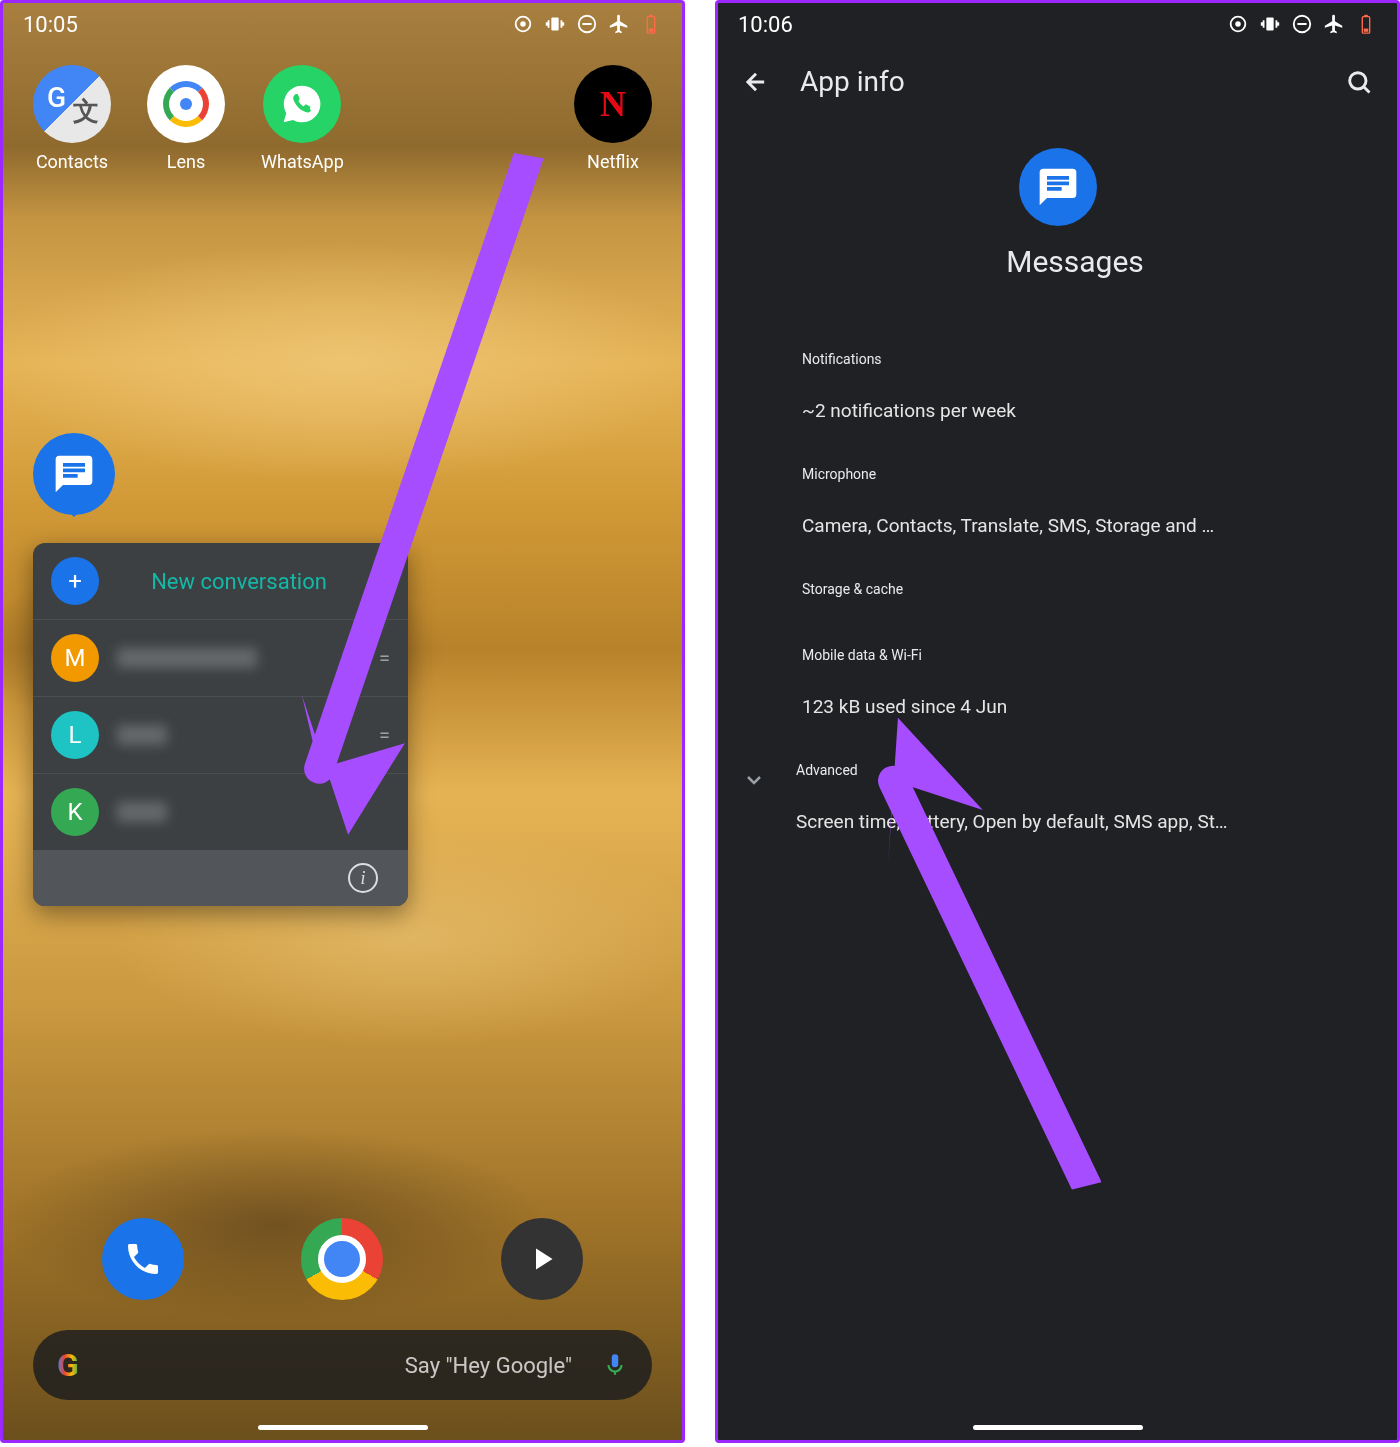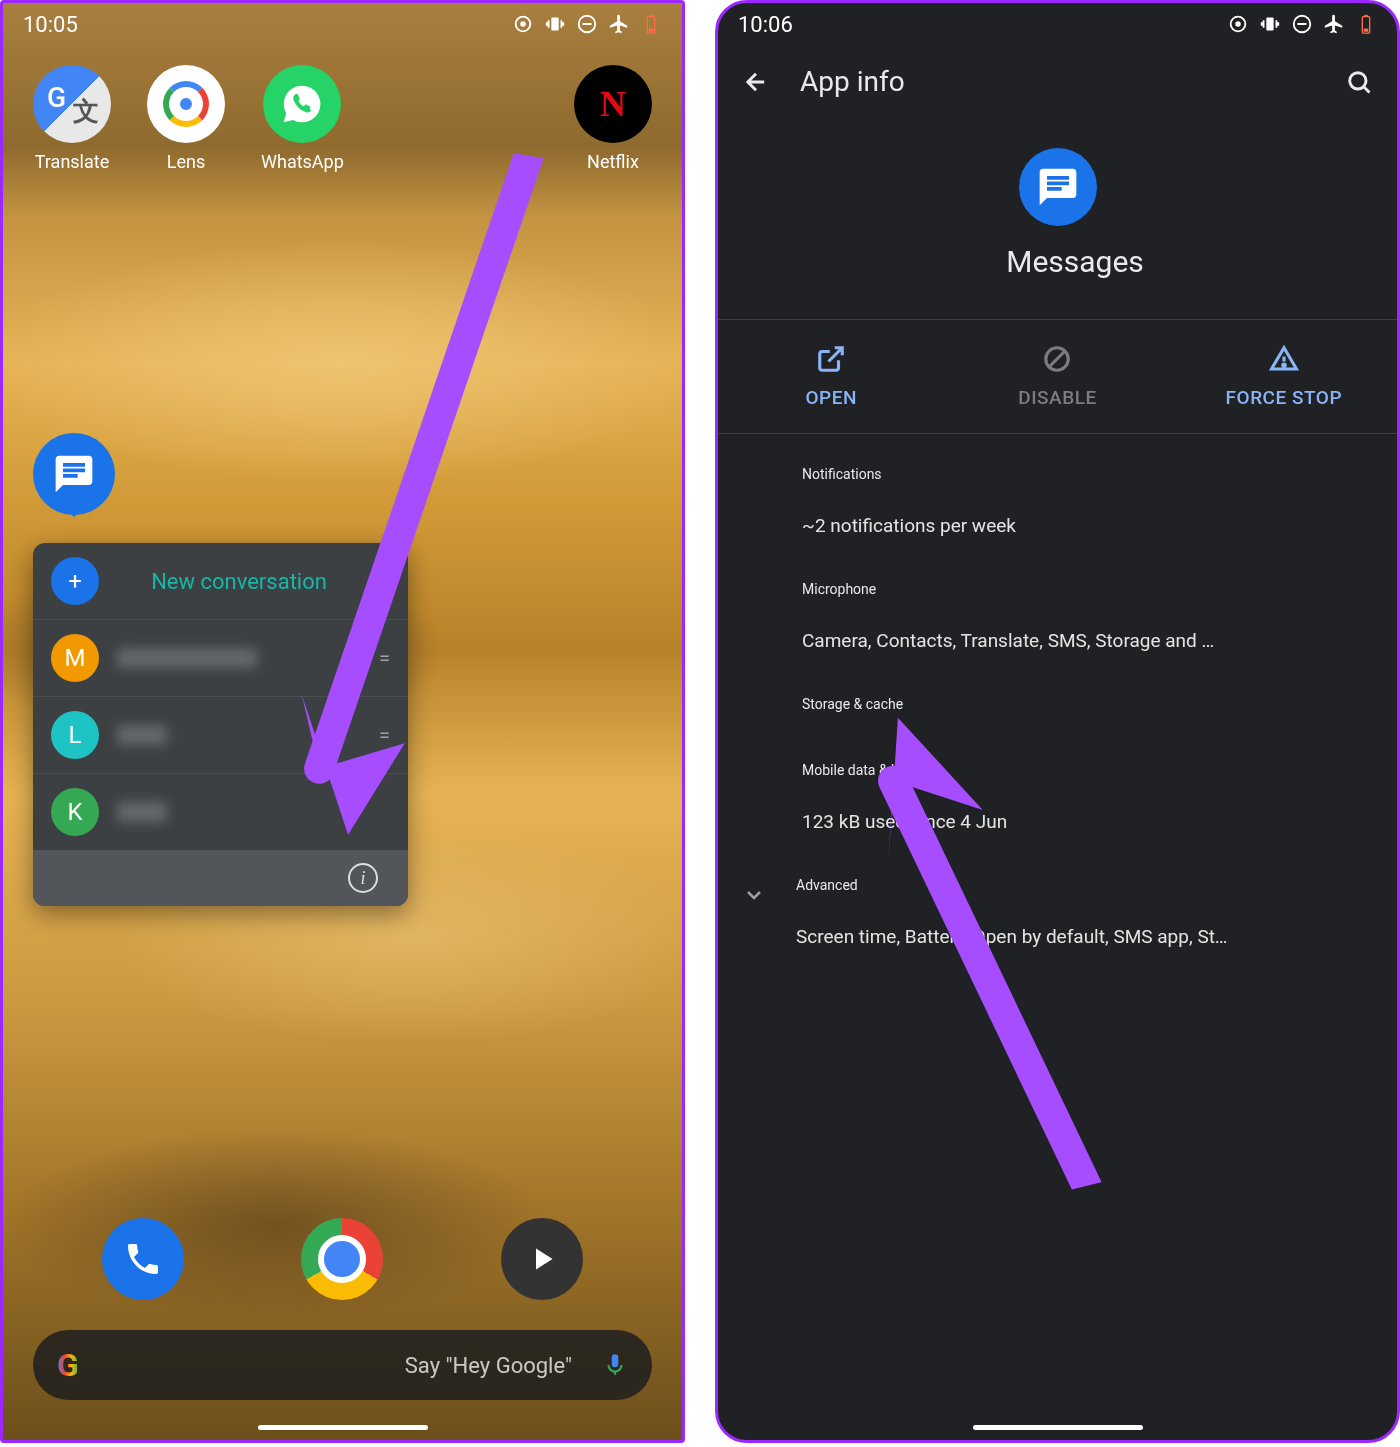--- a/index.html
+++ b/index.html
@@ -76,21 +76,21 @@
   .nav-pill { position: absolute; bottom: 10px; left: 50%; transform: translateX(-50%); width: 170px; height: 5px; background: #fff; border-radius: 3px; z-index: 5; }
   
   
   .arrow { position: absolute; z-index: 20; pointer-events: none; }
   .arrow-left { left: 330px; top: 140px; transform: rotate(10deg); }
   .arrow-svg-left { width: 180px; height: 760px; }
   .arrow-right { left: 180px; top: 700px; transform: rotate(-14deg); }
   .arrow-svg-right { width: 180px; height: 500px; }
   
   
-  .phone-right { background: #202124; color: #e8eaed; border-radius: 32px; }
+  .phone-right { background: #202124; color: #e8eaed; }
   .header { display: flex; align-items: center; gap: 30px; padding: 20px 24px 30px; }
   .back-arrow { color: #e8eaed; }
   .header-title { font-size: 28px; font-weight: 400; flex: 1; }
   .search-btn { color: #e8eaed; }
   
   .app-hero { text-align: center; padding: 20px 0 40px; }
   .app-hero .circle { width: 78px; height: 78px; margin: 0 auto 18px; }
   .app-hero .name { font-size: 30px; padding-left: 35px; }
   
   .action-row { display: flex; border-top: 1px solid #3c4043; border-bottom: 1px solid #3c4043; }
@@ -138,21 +138,21 @@
             <rect x="8" y="4" width="8" height="18" rx="1" fill="none" stroke="#ff6b4a" stroke-width="1.5"></rect>
             <rect x="10" y="2" width="4" height="2" fill="#ff6b4a"></rect>
             <rect x="9.5" y="17" width="5" height="3.5" fill="#ff6b4a"></rect>
           </svg>
       </div>
     </div>
 
     <div class="app-row">
       <div class="app-icon">
         <div class="circle ic-translate"></div>
-        <span class="label">Translate</span>
+        <span class="label">Contacts</span>
       </div>
       <div class="app-icon">
         <div class="circle ic-lens">
             <div class="ic-lens-inner"></div>
           </div>
         <span class="label">Lens</span>
       </div>
       <div class="app-icon">
         <div class="circle ic-whatsapp">
           <svg width="44" height="44" viewBox="0 0 24 24" fill="#fff">
@@ -273,43 +273,20 @@
 
     <div class="app-hero">
       <div class="circle ic-messages" style="border-radius:50%;display:flex;align-items:center;justify-content:center;">
         <svg width="40" height="40" viewBox="0 0 24 24" fill="#fff">
             <path d="M20 2H4a2 2 0 0 0-2 2v18l4-4h14a2 2 0 0 0 2-2V4a2 2 0 0 0-2-2zM6 9h12v2H6zm8 5H6v-2h8zm4-6H6V6h12z"></path>
           </svg>
       </div>
       <div class="name">Messages</div>
     </div>
 
-    <div class="action-row">
-      <div class="action blue">
-        <svg viewBox="0 0 24 24" fill="none" stroke="currentColor" stroke-width="2.5">
-            <path d="M18 13v6a2 2 0 0 1-2 2H5a2 2 0 0 1-2-2V8a2 2 0 0 1 2-2h6M15 3h6v6M10 14L21 3"></path>
-          </svg>
-        <span class="lbl">OPEN</span>
-      </div>
-      <div class="action grey">
-        <svg viewBox="0 0 24 24" fill="none" stroke="currentColor" stroke-width="2.5">
-            <circle cx="12" cy="12" r="9"></circle>
-            <line x1="5" y1="19" x2="19" y2="5"></line>
-          </svg>
-        <span class="lbl">DISABLE</span>
-      </div>
-      <div class="action blue">
-        <svg viewBox="0 0 24 24" fill="none" stroke="currentColor" stroke-width="2.5">
-            <path d="M12 3L2 20h20L12 3z"></path>
-            <line x1="12" y1="10" x2="12" y2="14"></line>
-            <circle cx="12" cy="17" r="1" fill="currentColor"></circle>
-          </svg>
-        <span class="lbl">FORCE STOP</span>
-      </div>
-    </div>
 
     <div class="settings-list">
       <div class="setting-item">
         <div class="title">Notifications</div>
         <div class="sub">~2 notifications per week</div>
       </div>
       <div class="setting-item">
         <div class="title">Microphone</div>
         <div class="sub">Camera, Contacts, Translate, SMS, Storage and …</div>
       </div>

